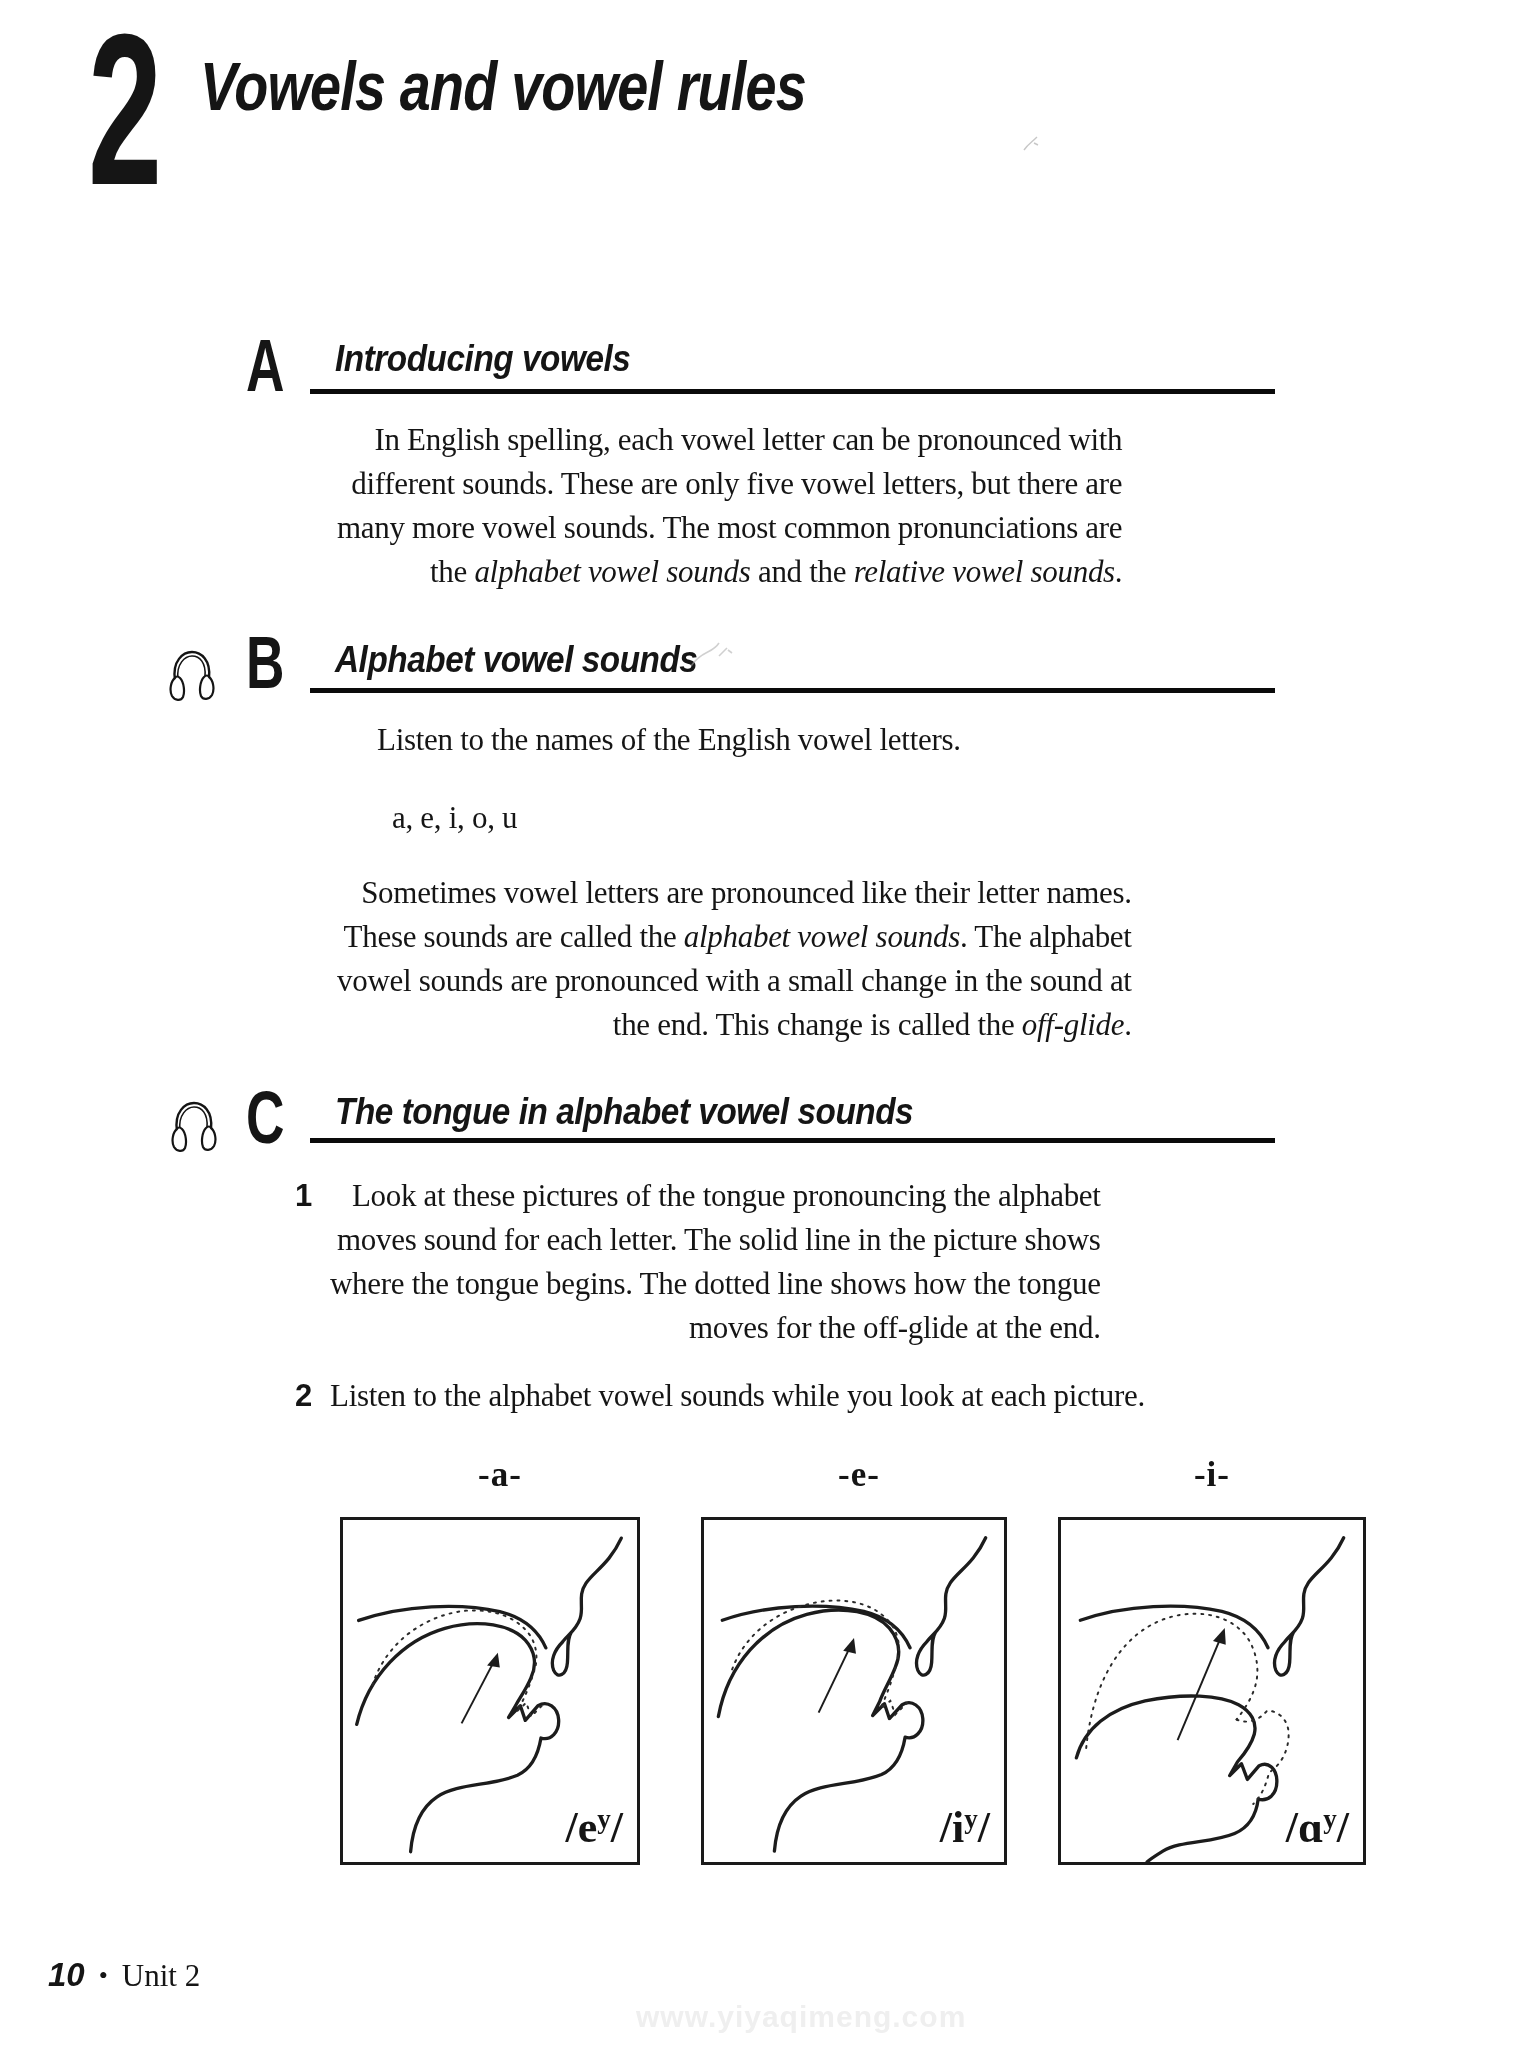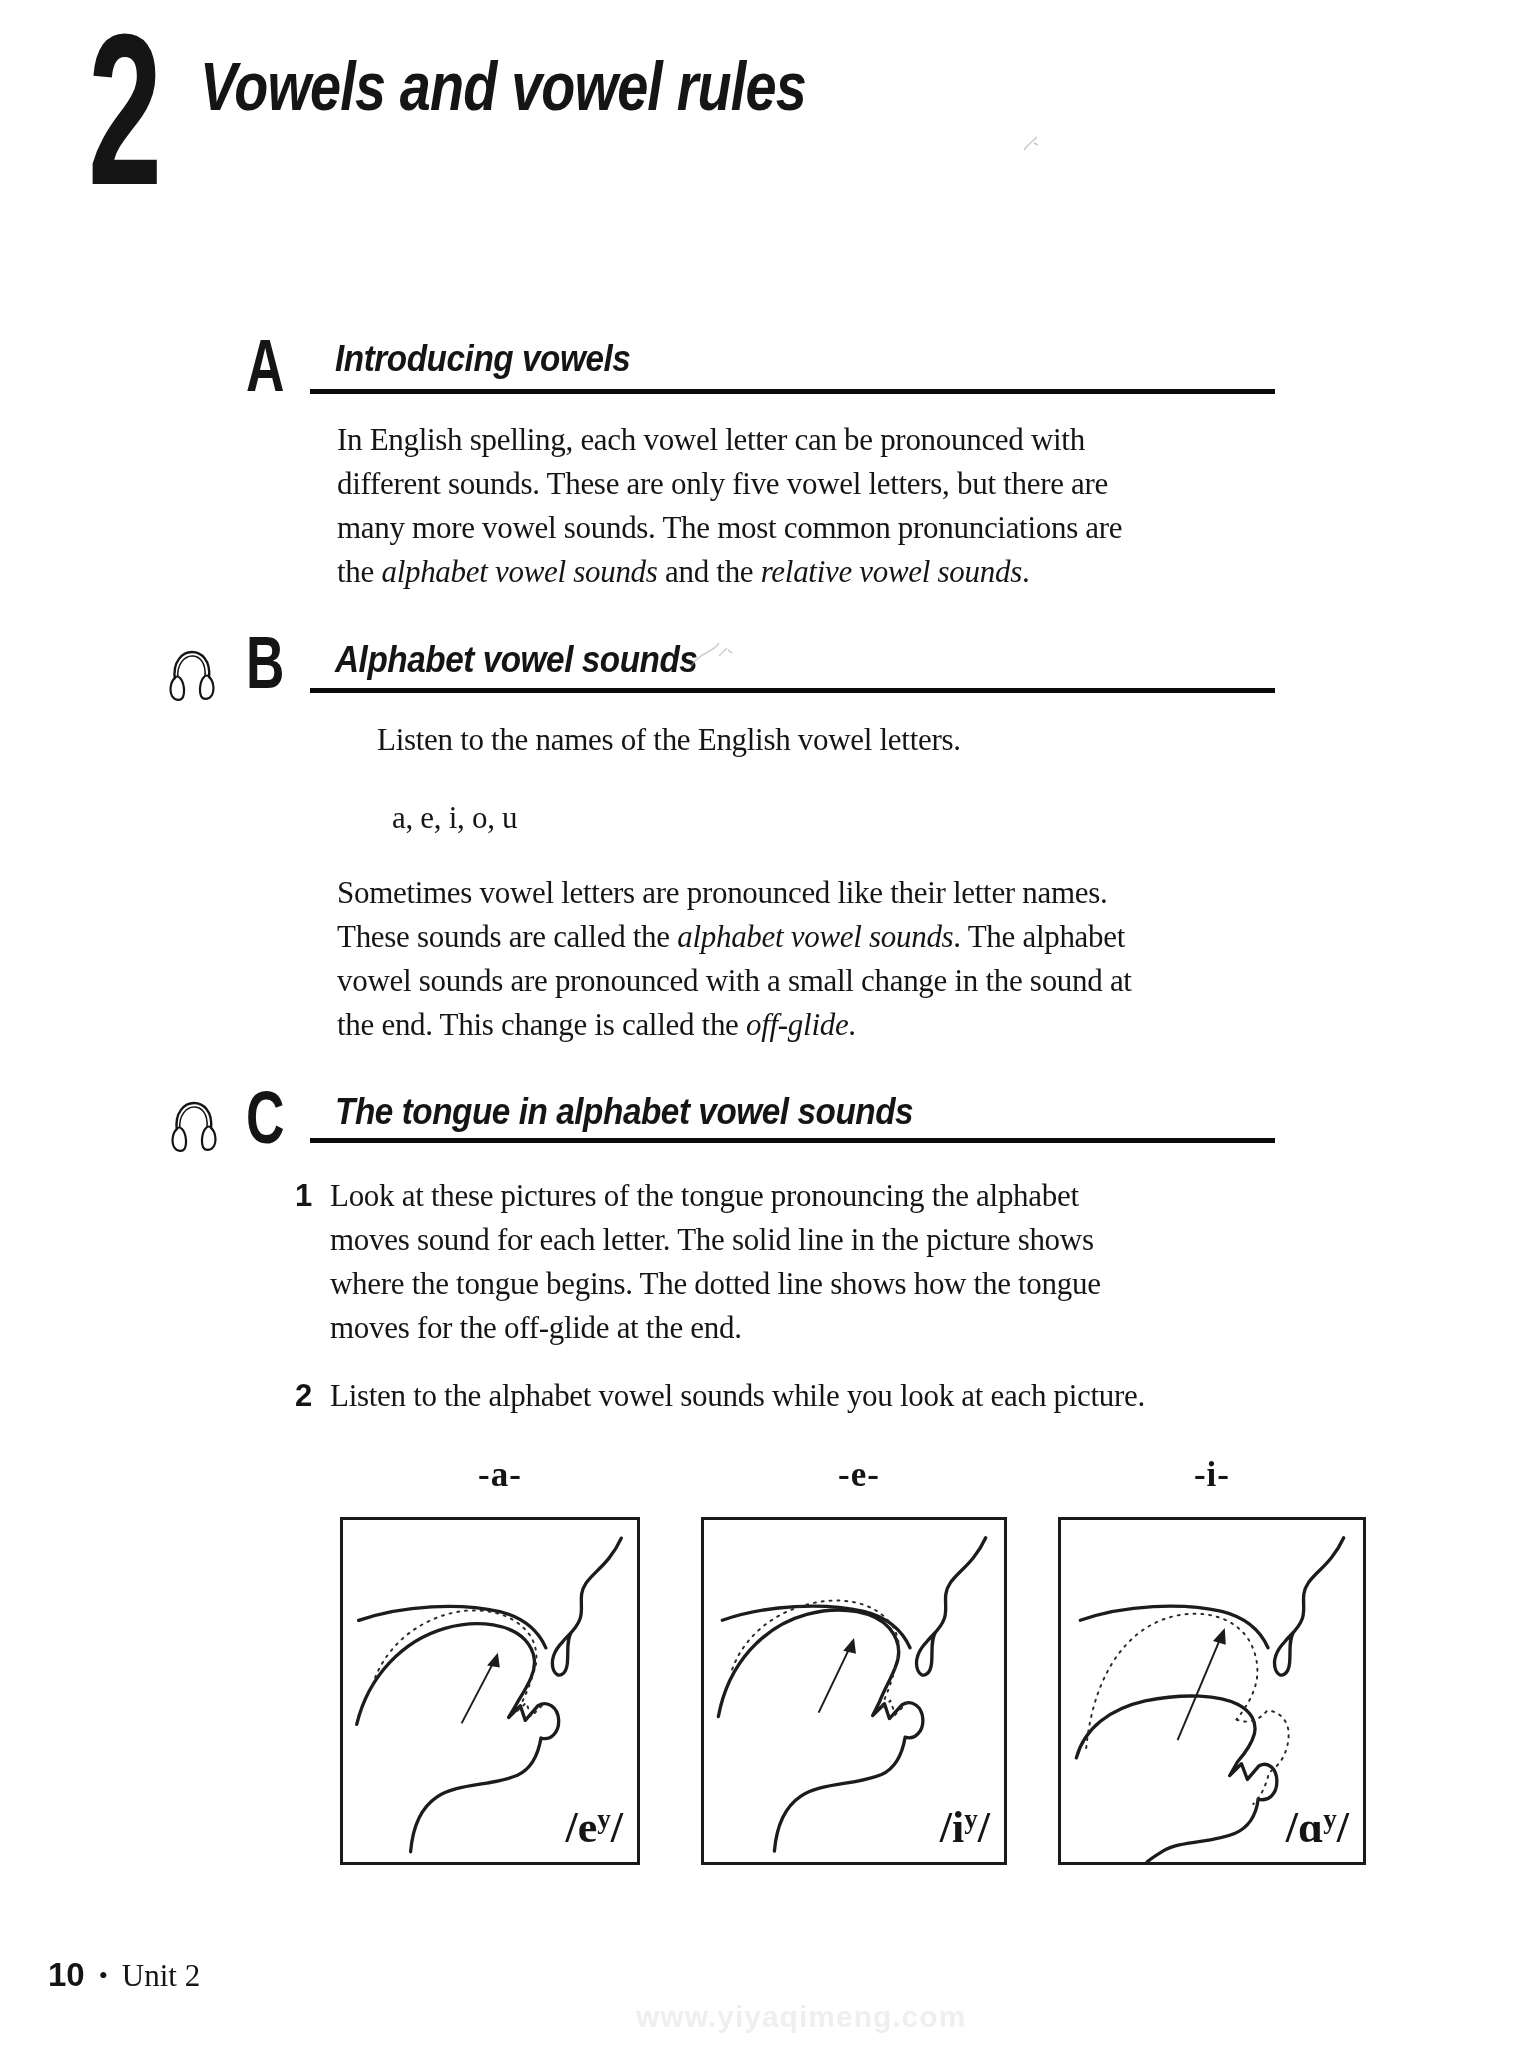--- a/index.html
+++ b/index.html
@@ -31,21 +31,21 @@
     font-size:37px;line-height:1;transform:scaleX(0.9);transform-origin:left top;
     letter-spacing:-0.5px;white-space:nowrap;
   }
   .sec-rule{position:absolute;left:310px;width:965px;height:5px;background:#0a0a0a;}
   .headphones{position:absolute;width:46px;height:54px;}
   
   .body-text{
     position:absolute;left:337px;font-size:31px;line-height:44px;
     letter-spacing:-0.3px;white-space:nowrap;
   }
-  .body-text .line{display:block;}
+  .body-text .line{display:block;text-align:right;}
   .it{font-style:italic;}
   .item-num{
     position:absolute;left:295px;font-family:"Liberation Sans", sans-serif;
     font-weight:bold;font-size:31px;line-height:44px;
   }
   .indent-letters{left:392px;}
   
   .diagram-label{
     position:absolute;width:90px;text-align:center;
     font-size:35px;font-weight:bold;line-height:1;letter-spacing:1px;
@@ -60,21 +60,21 @@
     font-family:"Liberation Serif","DejaVu Serif",serif;
     font-weight:bold;font-size:44px;line-height:1;
   }
   .phoneme .sup{font-size:27px;vertical-align:14px;}
   .ln{fill:none;stroke:#1c1c1c;stroke-width:3.4;stroke-linecap:round;stroke-linejoin:round;}
   .dot{fill:none;stroke:#2a2a2a;stroke-width:2;stroke-linecap:round;stroke-dasharray:2 6;}
   .ar{stroke:#1c1c1c;stroke-width:2;}
   .ah{fill:#1c1c1c;stroke:none;}
   
   .footer{position:absolute;left:48px;top:1956px;display:flex;align-items:baseline;gap:14px;}
-  .footer .pg{font-family:"Liberation Sans", sans-serif;font-weight:bold;font-size:33px;}
+  .footer .pg{font-family:"Liberation Sans", sans-serif;font-weight:bold;font-style:italic;font-size:33px;}
   .footer .sep{font-size:26px;position:relative;top:-2px;}
   .footer .unit{font-size:31px;}
   .watermark{
     position:absolute;left:636px;top:2000px;
     font-family:"Liberation Sans", sans-serif;font-weight:bold;
     font-size:30px;color:#efefef;letter-spacing:1px;
   }
   .stray{position:absolute;opacity:0.55;}
 </style>
 </head>

